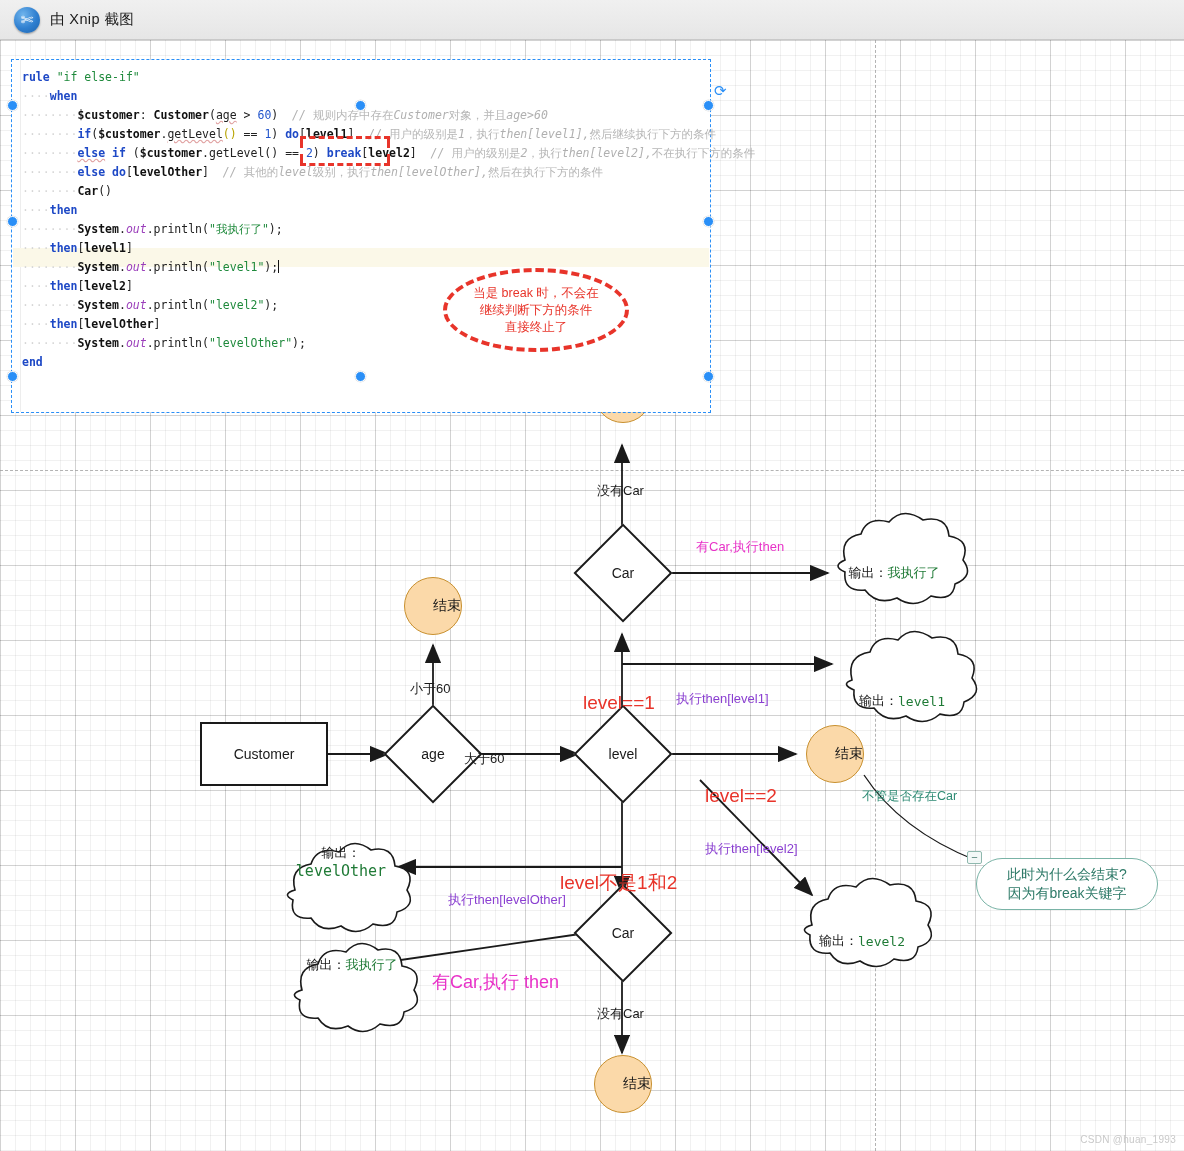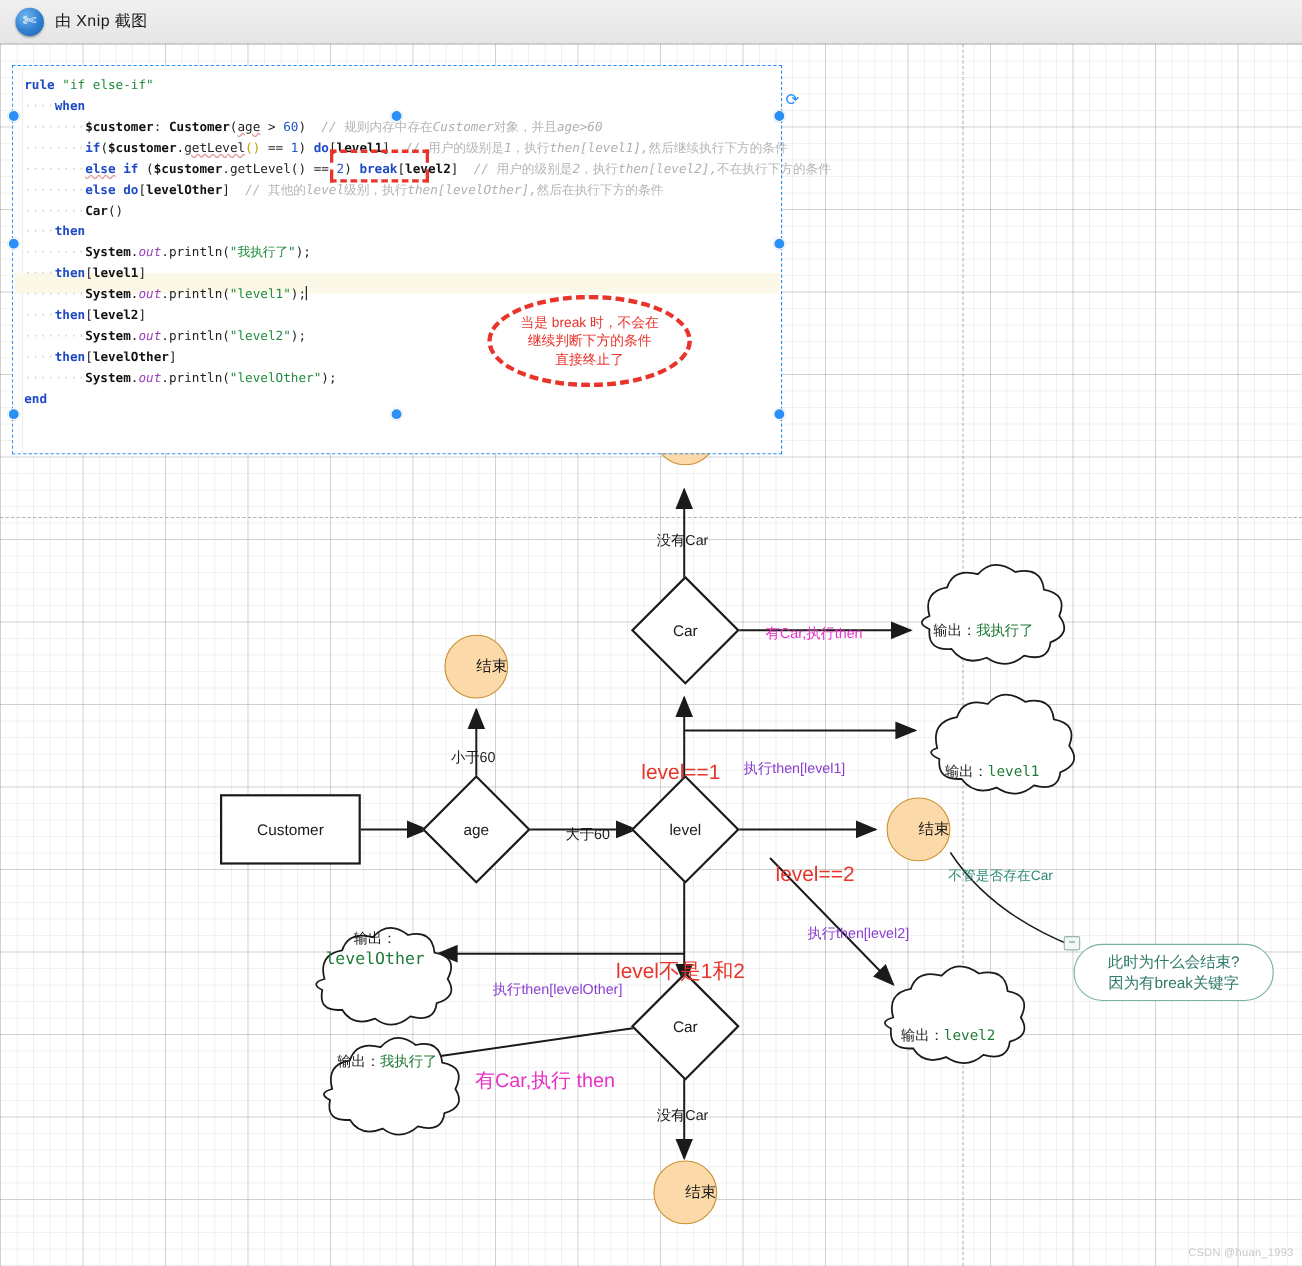--- a/index.html
+++ b/index.html
@@ -306,27 +306,27 @@
     <span>结束</span>
   </div>
   <div class="node circle-node" style="left:806px; top:685px; width:58px; height:58px;">
     <span>结束</span>
   </div>
   <div class="node circle-node" style="left:594px; top:1015px; width:58px; height:58px;">
     <span>结束</span>
   </div>
 
   <div class="edge-label" style="left:597px; top:442px;">没有Car</div>
-  <div class="edge-label" style="left:696px; top:527px; color:#e832c8;">有Car,执行then</div>
+  <div class="edge-label" style="left:696px; top:498px; color:#e832c8;">有Car,执行then</div>
   <div class="edge-label" style="left:410px; top:640px;">小于60</div>
-  <div class="edge-label" style="left:514px; top:710px;">大于60</div>
+  <div class="edge-label" style="left:464px; top:710px;">大于60</div>
   <div class="edge-label lbl-red" style="left:583px; top:652px;">level==1</div>
   <div class="edge-label lbl-purple" style="left:676px; top:650px;">执行then[level1]</div>
   <div class="edge-label lbl-red" style="left:705px; top:745px;">level==2</div>
-  <div class="edge-label lbl-purple" style="left:734px; top:800px;">执行then[level2]</div>
+  <div class="edge-label lbl-purple" style="left:705px; top:800px;">执行then[level2]</div>
   <div class="edge-label lbl-red" style="left:560px; top:830px;">level不是1和2</div>
   <div class="edge-label lbl-purple" style="left:448px; top:851px;">执行then[levelOther]</div>
   <div class="edge-label lbl-magenta" style="left:432px; top:930px;">有Car,执行 then</div>
   <div class="edge-label" style="left:597px; top:965px;">没有Car</div>
   <div class="edge-label lbl-teal" style="left:862px; top:748px;">不管是否存在Car</div>
 
   <div class="cloud-text" style="left:834px; top:520px; width:120px; height:26px;">
     <span>输出：</span>
       <span class="cl-green">我执行了</span>
   </div>

